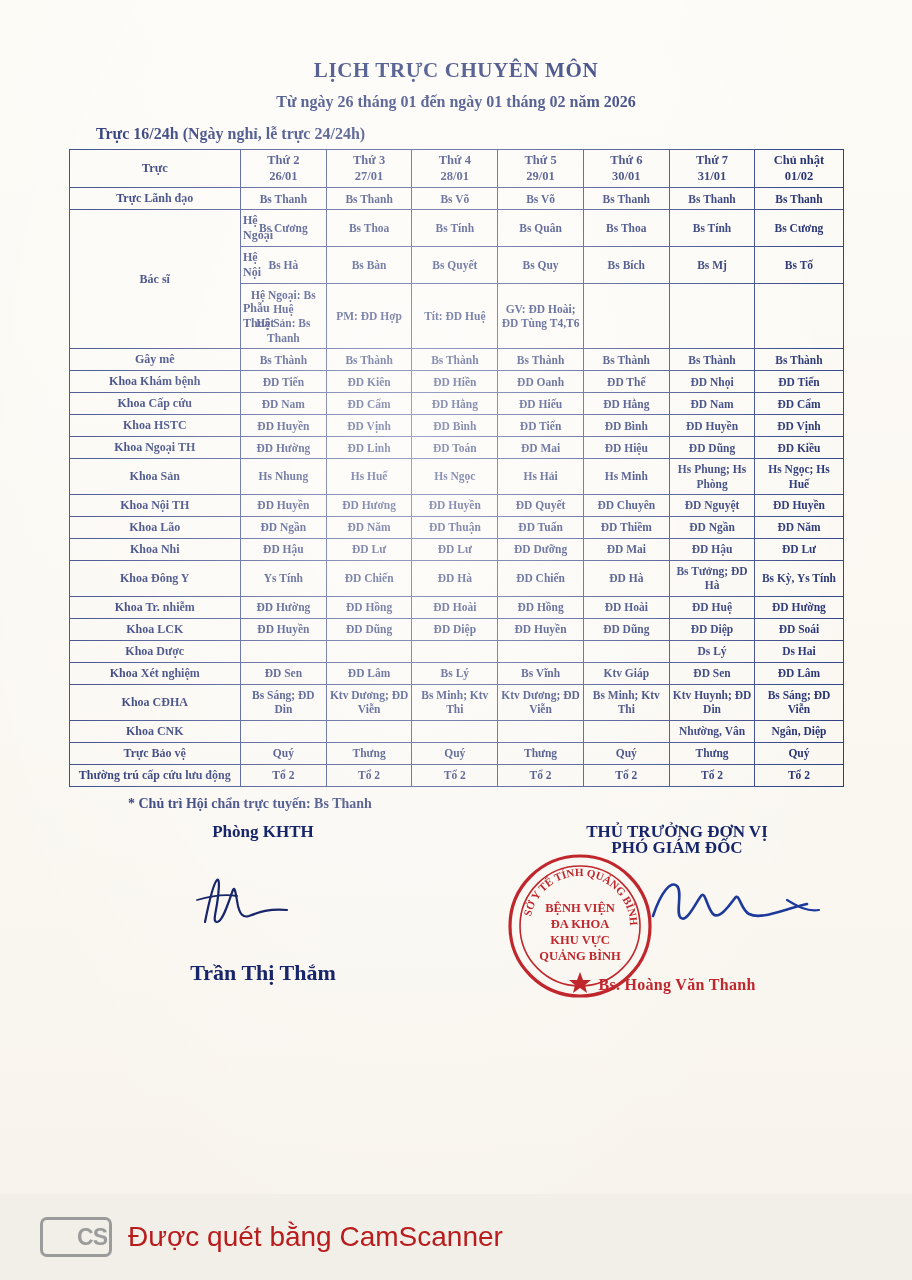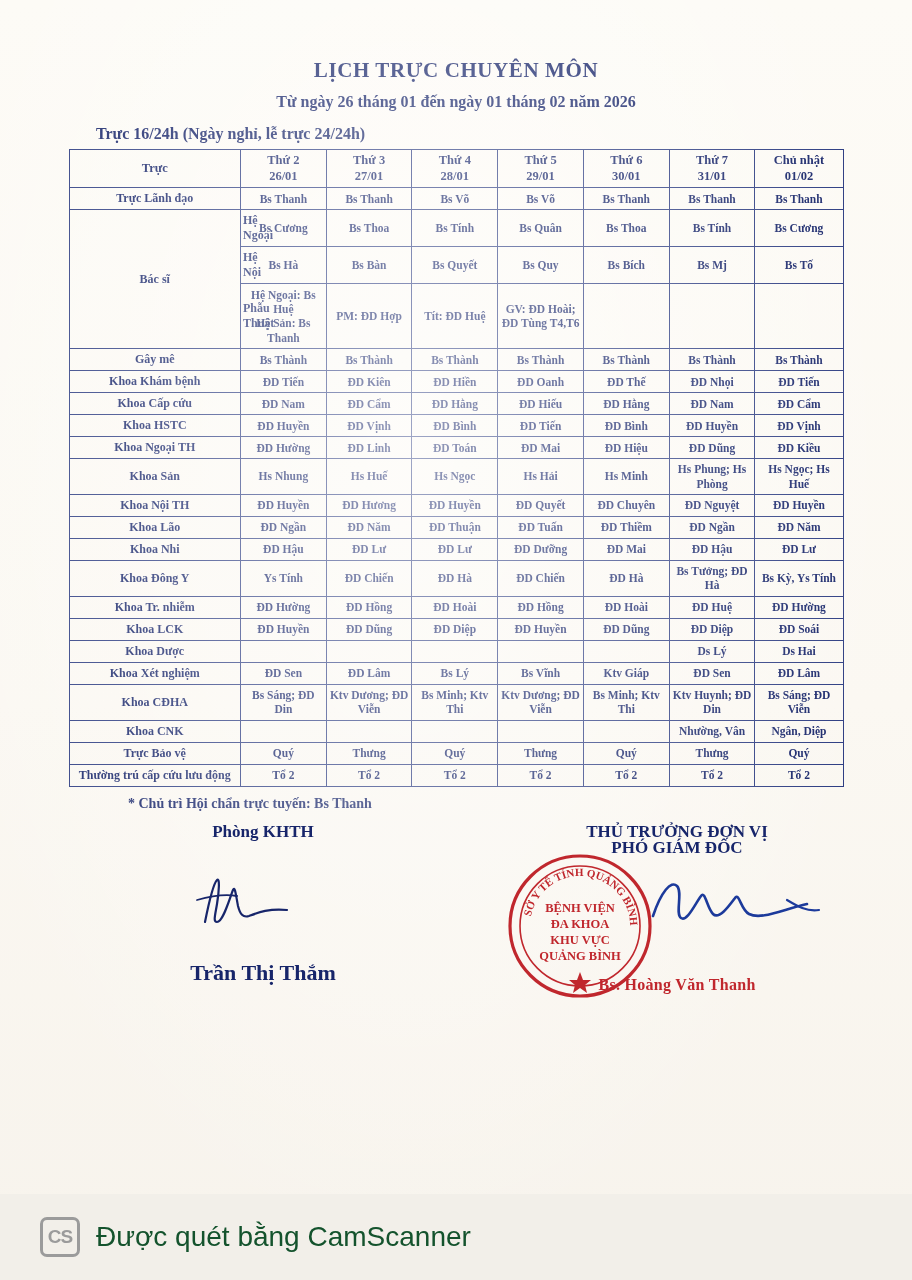--- a/index.html
+++ b/index.html
@@ -164,30 +164,31 @@
     gap: 16px;
   }
   .cs-logo {
     width: 34px;
     height: 34px;
     border: 3px solid #9b9b9b;
     border-radius: 7px;
     color: #9b9b9b;
     font-family: "Liberation Sans", sans-serif;
     font-weight: bold;
-    font-size: 19px;
+    font-size: 23px;
     display: flex;
     align-items: center;
     justify-content: center;
     letter-spacing: -1px;
+    padding-left: 32px;
   }
   .cs-text {
     font-family: "Liberation Sans", sans-serif;
     font-size: 28px;
-    color: #14532d;
+    color: #b91c1c;
   }
 </style>
 </head>
 <body>
 
 <div class="page">
   <div class="scan-shade"></div>
 
   <div class="doc-title">LỊCH TRỰC CHUYÊN MÔN</div>
   <div class="doc-subtitle">Từ ngày 26 tháng 01 đến ngày 01 tháng 02 năm 2026</div>

